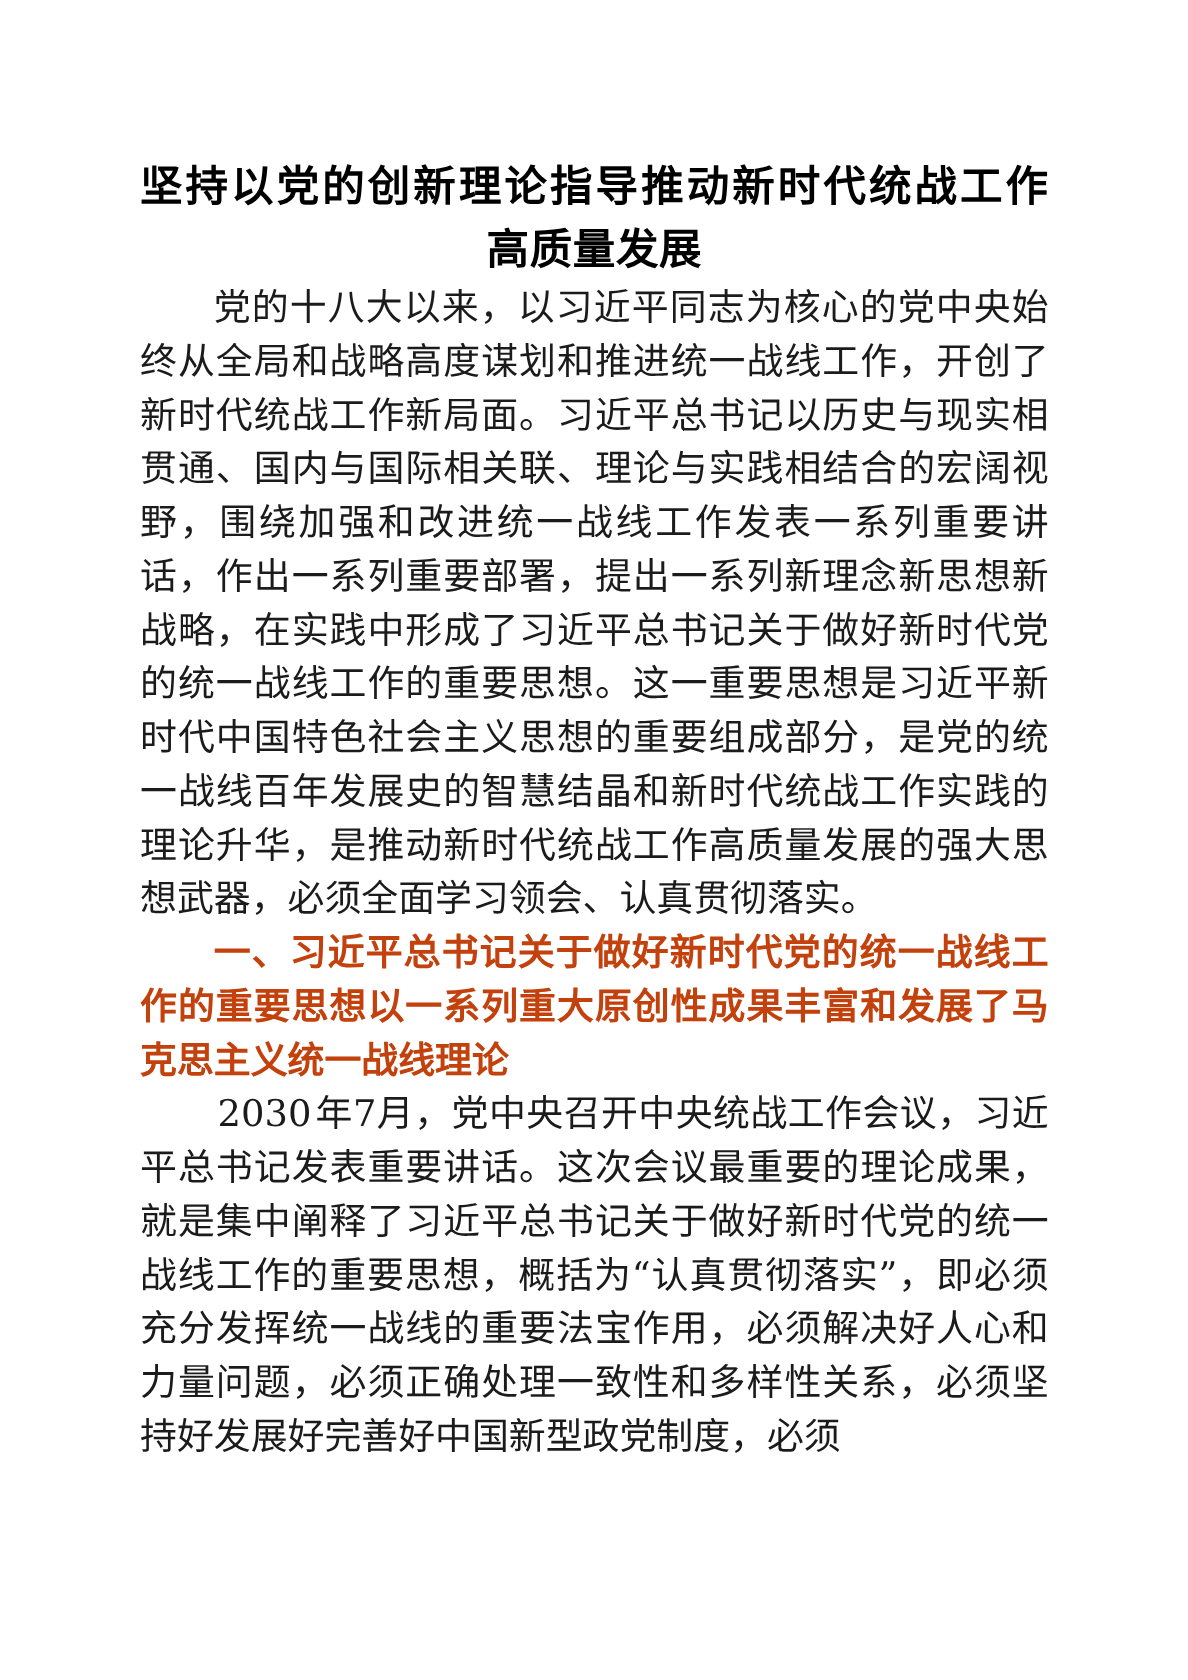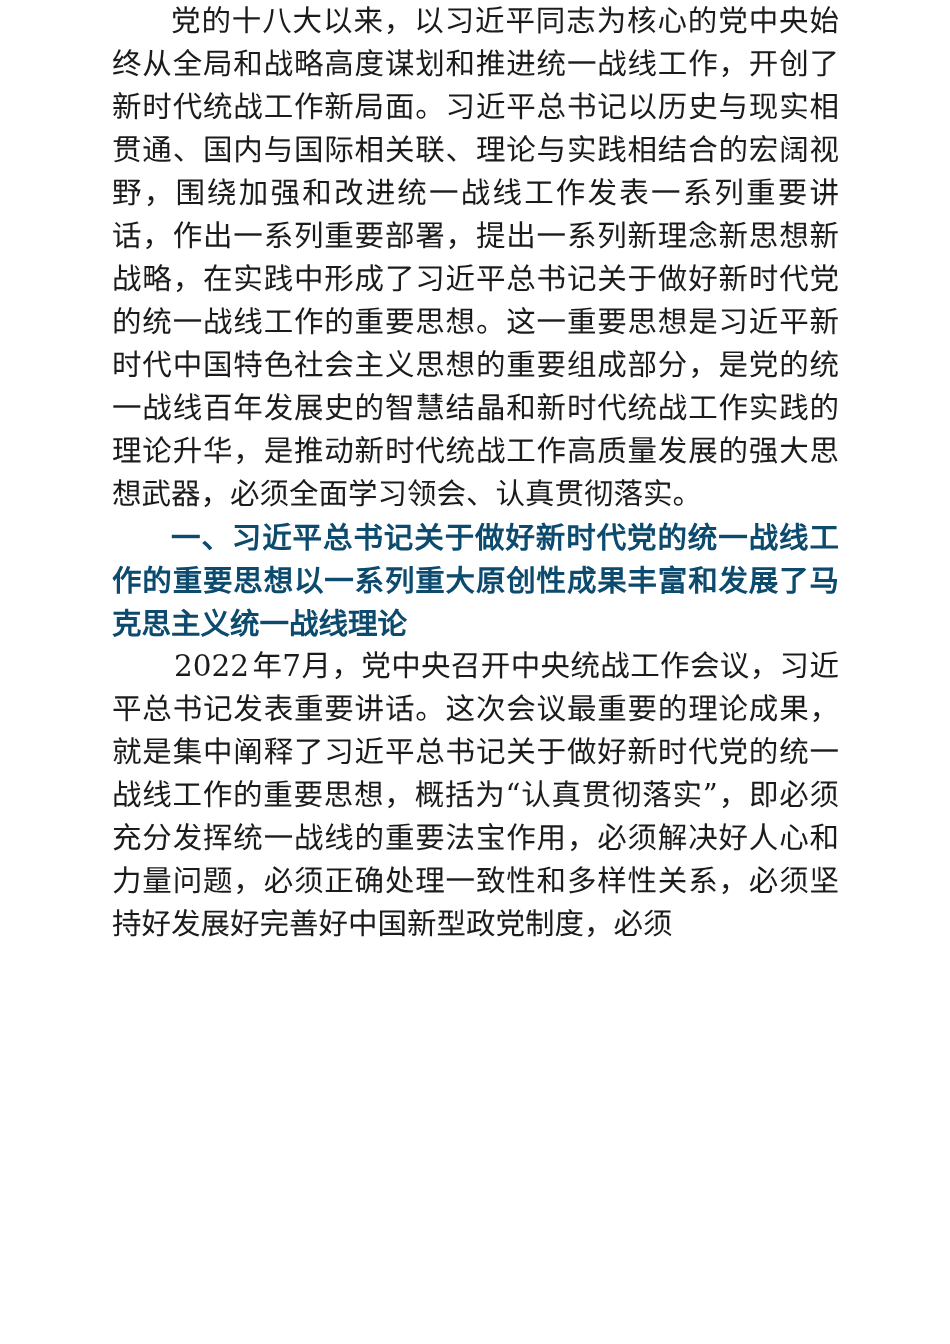--- a/index.html
+++ b/index.html
@@ -73,43 +73,47 @@
     margin-top: 0px;
   }
 
   
   p.heading {
     margin: 0;
     font-family: "Liberation Sans", "DejaVu Sans", sans-serif;
     font-weight: bold;
     font-size: 29.5px;
     line-height: 43px;
-    color: #0c4a6e;
+    color: #c2410c;
     text-align: justify;
     text-align-last: left;
     text-indent: 59px;
     word-break: break-all;
   }
 
   
   .latin {
     font-family: "DejaVu Serif", "Liberation Serif", serif;
     padding: 0 3px;
   }
 </style>
 </head>
 <body>
 
 <div class="page">
   <div class="content">
 
+    <h1 class="doc-title">
+      <span class="title-line title-line-1">坚持以党的创新理论指导推动新时代统战工作</span>
+      <span class="title-line title-line-2">高质量发展</span>
+    </h1>
 
     <div class="body-block">
 
       <p class="para">党的十八大以来，以习近平同志为核心的党中央始终从全局和战略高度谋划和推进统一战线工作，开创了新时代统战工作新局面。习近平总书记以历史与现实相贯通、国内与国际相关联、理论与实践相结合的宏阔视野，围绕加强和改进统一战线工作发表一系列重要讲话，作出一系列重要部署，提出一系列新理念新思想新战略，在实践中形成了习近平总书记关于做好新时代党的统一战线工作的重要思想。这一重要思想是习近平新时代中国特色社会主义思想的重要组成部分，是党的统一战线百年发展史的智慧结晶和新时代统战工作实践的理论升华，是推动新时代统战工作高质量发展的强大思想武器，必须全面学习领会、认真贯彻落实。</p>
 
       <p class="heading">一、习近平总书记关于做好新时代党的统一战线工作的重要思想以一系列重大原创性成果丰富和发展了马克思主义统一战线理论</p>
 
-      <p class="para spaced" style="text-indent: 59px;"><span class="latin">2022</span><span>年7月，党中央召开中央统战工作会议，习近平总书记发表重要讲话。这次会议最重要的理论成果，就是集中阐释了习近平总书记关于做好新时代党的统一战线工作的重要思想，概括为“认真贯彻落实”，即必须充分发挥统一战线的重要法宝作用，必须解决好人心和力量问题，必须正确处理一致性和多样性关系，必须坚持好发展好完善好中国新型政党制度，必须</span></p>
+      <p class="para spaced" style="text-indent: 59px;"><span class="latin">2030</span><span>年7月，党中央召开中央统战工作会议，习近平总书记发表重要讲话。这次会议最重要的理论成果，就是集中阐释了习近平总书记关于做好新时代党的统一战线工作的重要思想，概括为“认真贯彻落实”，即必须充分发挥统一战线的重要法宝作用，必须解决好人心和力量问题，必须正确处理一致性和多样性关系，必须坚持好发展好完善好中国新型政党制度，必须</span></p>
 
     </div>
   </div>
 </div>
 
 </body></html>

